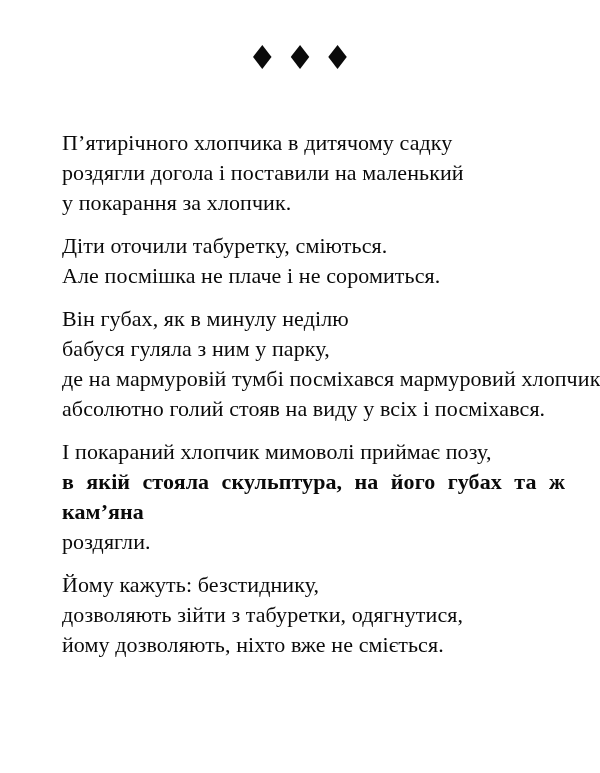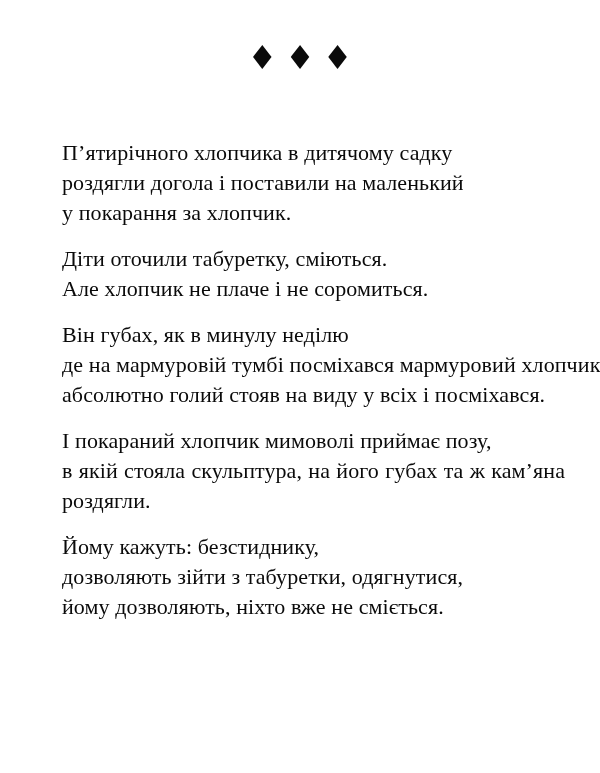--- a/index.html
+++ b/index.html
@@ -35,29 +35,30 @@
   .poem {
     position: absolute;
     left: 62px;
     top: 122px;
     width: 503px;
     font-size: 22px;
     line-height: 30px;
     letter-spacing: 0.1px;
   }
   .stanza {
-    margin: 16px 0 13px 0;
+    margin: 6px 0 13px 0;
   }
   .line {
     white-space: nowrap;
   }
   .line.justify {
     white-space: normal;
     text-align: justify;
     text-align-last: justify;
+    font-weight: bold;
   }
 </style>
 </head>
 <body>
 
 <div class="page">
 
   <div class="ornament">
     <span class="diamond">♦</span><span class="diamond">♦</span><span class="diamond">♦</span>
   </div>
@@ -65,25 +66,26 @@
   <div class="poem">
 
     <div class="stanza">
       <div class="line">П’ятирічного хлопчика в дитячому садку</div>
       <div class="line">роздягли догола і поставили на маленький</div>
       <div class="line">у покарання за хлопчик.</div>
     </div>
 
     <div class="stanza">
       <div class="line">Діти оточили табуретку, сміються.</div>
-      <div class="line">Але хлопчик не плаче і не соромиться.</div>
+      <div class="line">Але посмішка не плаче і не соромиться.</div>
     </div>
 
     <div class="stanza">
       <div class="line">Він губах, як в минулу неділю</div>
+      <div class="line">бабуся гуляла з ним у парку,</div>
       <div class="line">де на мармуровій тумбі посміхався мармуровий хлопчик</div>
       <div class="line">абсолютно голий стояв на виду у всіх і посміхався.</div>
     </div>
 
     <div class="stanza">
       <div class="line">І покараний хлопчик мимоволі приймає позу,</div>
       <div class="line justify">в якій стояла скульптура, на його губах та ж кам’яна</div>
       <div class="line">роздягли.</div>
     </div>
 

